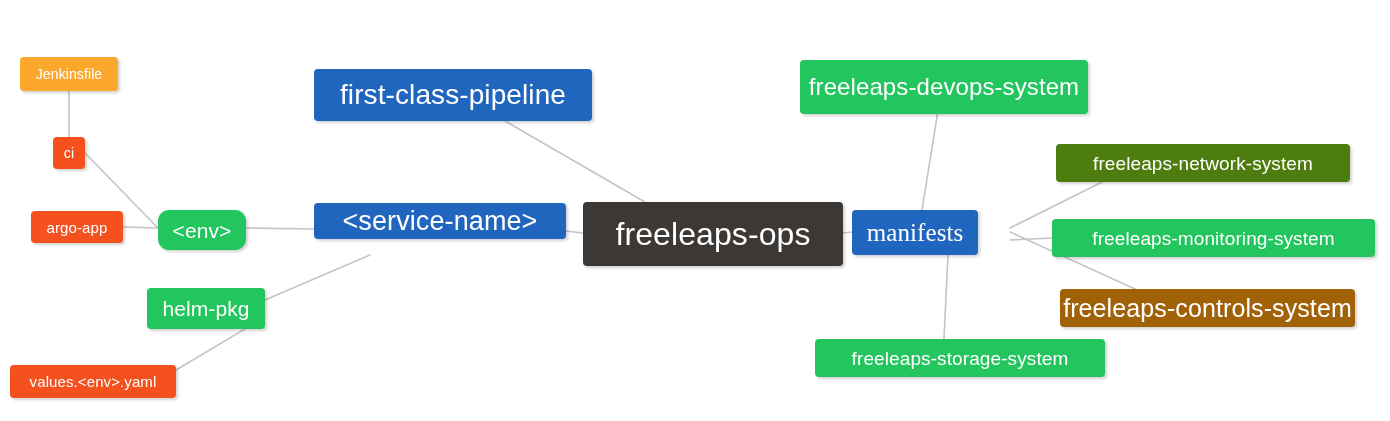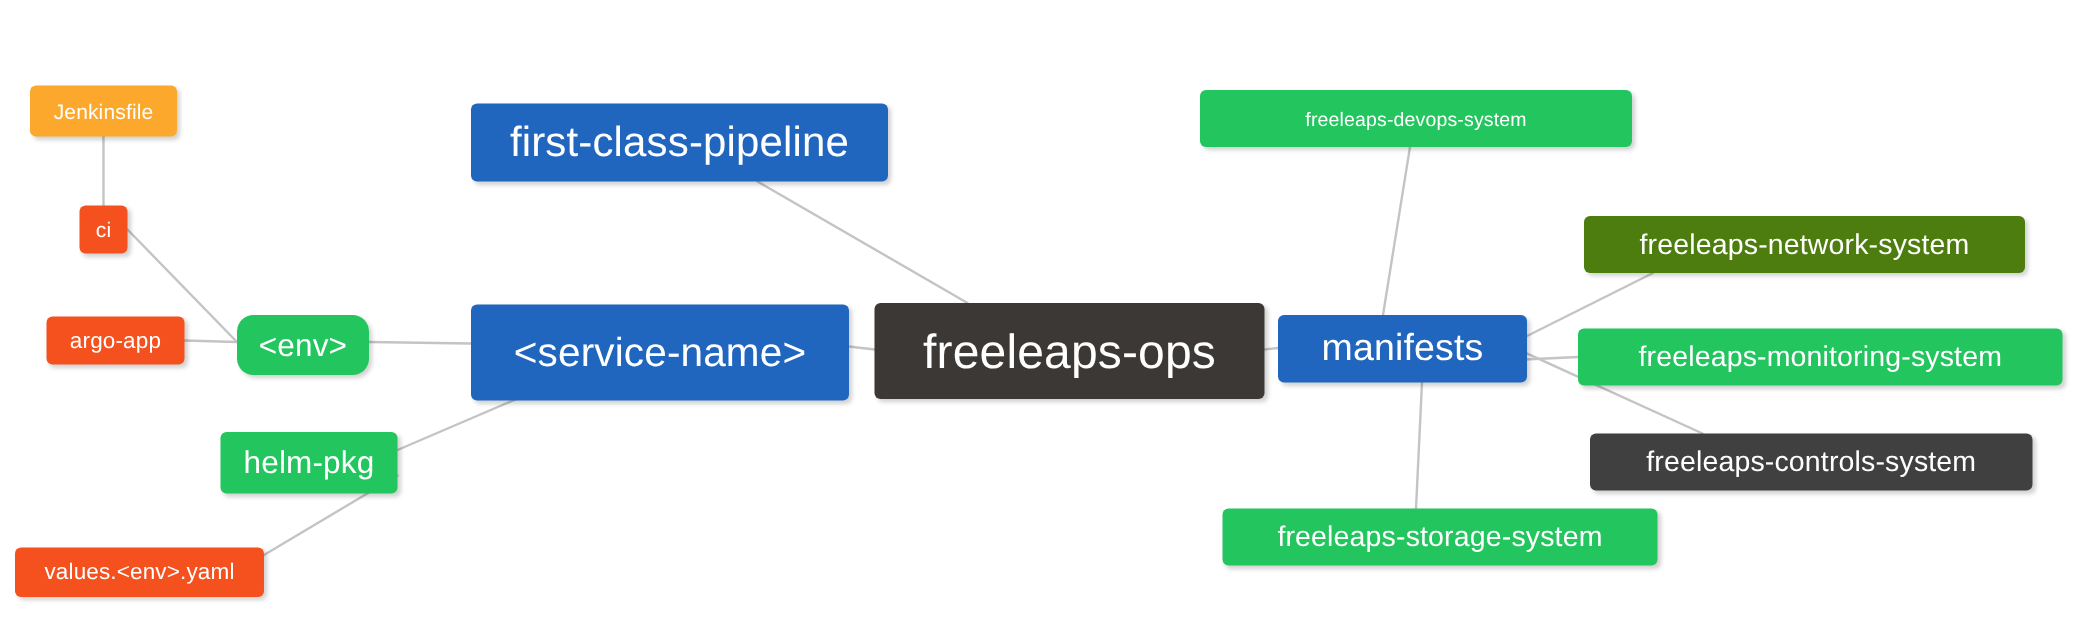--- a/index.html
+++ b/index.html
@@ -42,22 +42,22 @@
       <path d="M 1010 208 L 1052 206" stroke="#c4c4c4" stroke-width="1.6" fill="none" stroke-linecap="round"></path>
       <path d="M 1010 200 L 1135 257" stroke="#c4c4c4" stroke-width="1.6" fill="none" stroke-linecap="round"></path>
       <path d="M 948 223 L 944 307" stroke="#c4c4c4" stroke-width="1.6" fill="none" stroke-linecap="round"></path>
     </svg>
 <div class="node" style="left: 20px; top: 25px; width: 98px; height: 34px; background: rgb(251, 168, 44); font-size: 14px;">Jenkinsfile</div>
     <div class="node" style="left: 53px; top: 105px; width: 32px; height: 32px; background: rgb(244, 81, 30); font-size: 14px;">ci</div>
     <div class="node" style="left: 31px; top: 179px; width: 92px; height: 32px; background: rgb(244, 81, 30); font-size: 15px;">argo-app</div>
     <div class="node" style="left: 10px; top: 333px; width: 166px; height: 33px; background: rgb(244, 81, 30); font-size: 15px;">values.&lt;env&gt;.yaml</div>
     <div class="node" style="left: 158px; top: 178px; width: 88px; height: 40px; background: rgb(34, 197, 94); font-size: 21px; border-radius: 11px;">&lt;env&gt;</div>
     <div class="node" style="left: 147px; top: 256px; width: 118px; height: 41px; background: rgb(34, 197, 94); font-size: 21px;">helm-pkg</div>
-    <div class="node" style="left: 314px; top: 171px; width: 252px; height: 64px; background: rgb(32, 101, 190); font-size: 27px;">&lt;service-name&gt;</div>
+    <div class="node" style="left: 314px; top: 171px; width: 252px; height: 36px; background: rgb(32, 101, 190); font-size: 27px;">&lt;service-name&gt;</div>
     <div class="node" style="left: 314px; top: 37px; width: 278px; height: 52px; background: rgb(32, 101, 190); font-size: 28px;">first-class-pipeline</div>
     <div class="node" style="left: 583px; top: 170px; width: 260px; height: 64px; background: rgb(60, 56, 53); font-size: 32px; text-align: right;">freeleaps-ops</div>
-    <div class="node" style="left: 852px; top: 178px; width: 166px; height: 45px; background: rgb(32, 101, 190); font-size: 25px;">manifests</div>
-    <div class="node" style="left: 800px; top: 28px; width: 288px; height: 38px; background: rgb(34, 197, 94); font-size: 13px;">freeleaps-devops-system</div>
+    <div class="node" style="left: 852px; top: 178px; width: 126px; height: 45px; background: rgb(32, 101, 190); font-size: 25px; font-family: Liberation Serif, serif;">manifests</div>
+    <div class="node" style="left: 800px; top: 28px; width: 288px; height: 54px; background: rgb(34, 197, 94); font-size: 24px;">freeleaps-devops-system</div>
     <div class="node" style="left: 1056px; top: 112px; width: 294px; height: 38px; background: #4d7c0f; font-size: 19px;">freeleaps-network-system</div>
     <div class="node" style="left: 1052px; top: 187px; width: 323px; height: 38px; background: rgb(34, 197, 94); font-size: 19px;">freeleaps-monitoring-system</div>
-    <div class="node" style="left: 1060px; top: 257px; width: 295px; height: 38px; background: #404040; font-size: 19px;">freeleaps-controls-system</div>
+    <div class="node" style="left: 1060px; top: 257px; width: 295px; height: 38px; background: #a16207; font-size: 25px;">freeleaps-controls-system</div>
     <div class="node" style="left: 815px; top: 307px; width: 290px; height: 38px; background: rgb(34, 197, 94); font-size: 19px;">freeleaps-storage-system</div>
   </div>
 
 </body></html>

